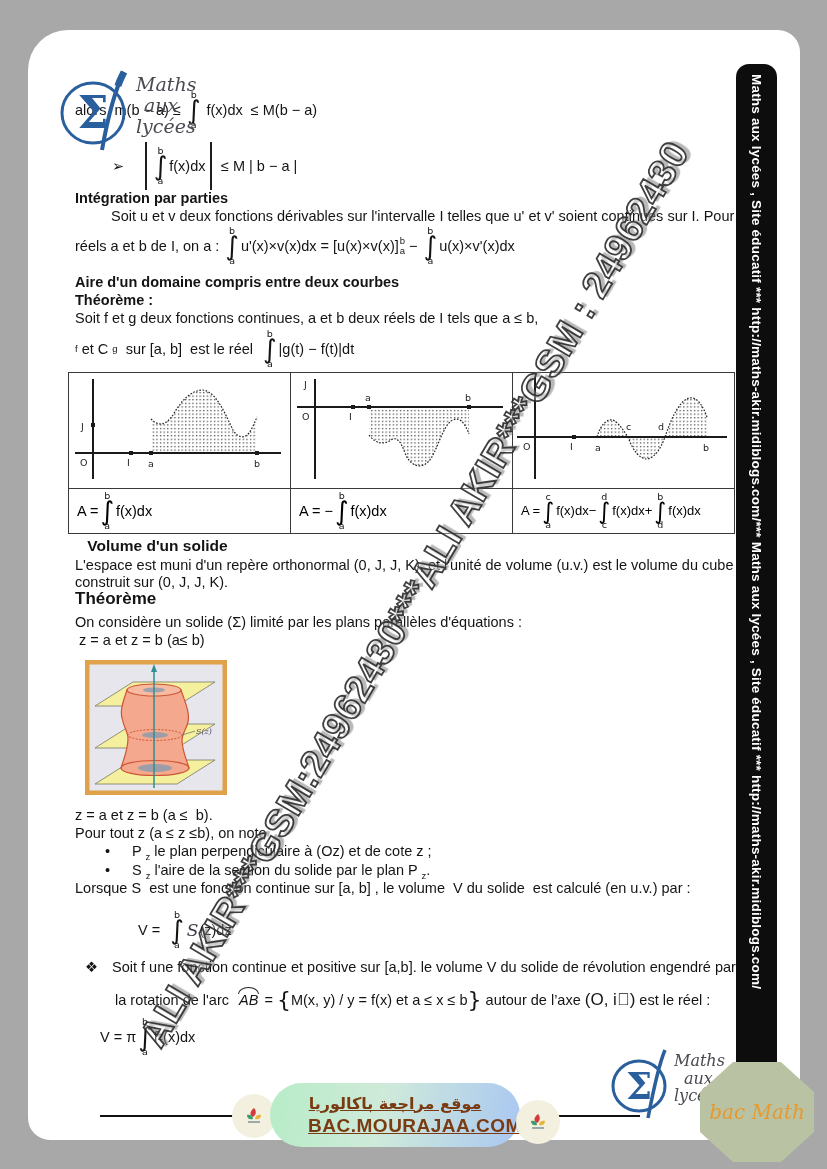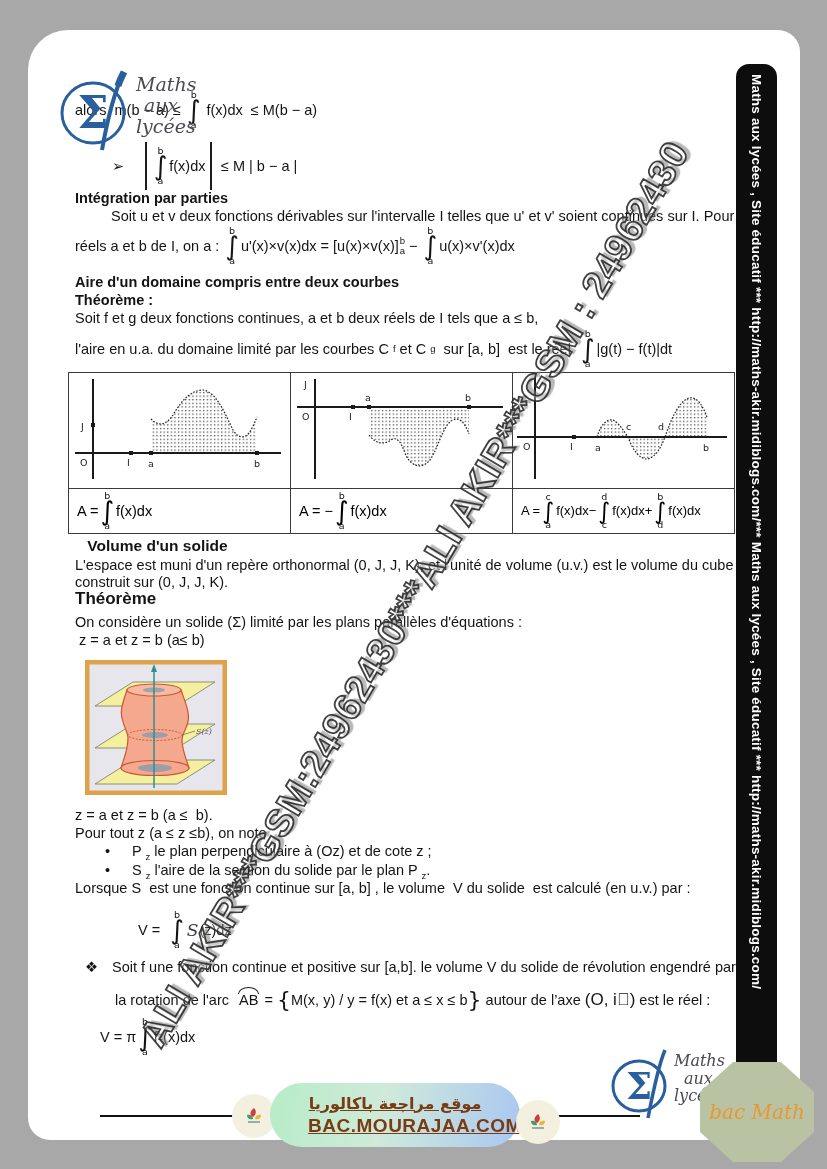--- a/index.html
+++ b/index.html
@@ -10,21 +10,21 @@
   .bld{font-weight:bold;}
   .frm{display:flex;align-items:center;}
   .ig{display:inline-flex;flex-direction:column;align-items:center;line-height:1;margin:0 2px;}
   .ig .bd{font-size:9.5px;font-family:"DejaVu Sans",sans-serif;color:#141414;}
   .ig .sg{font-size:26px;line-height:.8;font-family:"DejaVu Sans",sans-serif;}
   .ss{display:inline-flex;flex-direction:column;line-height:1.05;font-size:9.5px;margin-left:1px;}
   .vbar{width:1.5px;height:48px;background:#1d1d1d;margin:0 5px;}
   sub{font-size:9.5px;}
   sup{font-size:9.5px;}
   .scriptS{font-family:"DejaVu Serif",serif;font-style:italic;color:#3c3c46;font-size:17px;margin:0 1px;}
-  .arc{position:relative;padding:0 2px;}
+  .arc{position:relative;padding:0 2px;font-style:italic;}
   .arc::before{content:'';position:absolute;left:1px;right:1px;top:-4px;height:6px;border:1.4px solid #222;border-bottom:none;border-radius:50% 50% 0 0/100% 100% 0 0;}
   .brace{font-size:22px;font-family:"DejaVu Sans",sans-serif;line-height:1;}
   .gtable{position:absolute;left:68px;top:372px;border-collapse:collapse;}
   .gtable td{border:1.3px solid #3a3a3a;padding:0;vertical-align:middle;}
   .gtable .fcell{height:44px;font-size:14.5px;padding-left:8px;}
   .glabel{font-family:"DejaVu Sans",sans-serif;font-size:9.5px;fill:#222;}
   .watermark{position:absolute;left:150px;top:1022px;z-index:5;transform:rotate(-59.5deg);transform-origin:0 50%;
      white-space:nowrap;font:bold 38px "Liberation Sans",sans-serif;letter-spacing:.5px;
      color:rgba(255,255,255,.30);-webkit-text-stroke:1.8px rgba(43,43,43,.9);
      text-shadow:4px 3px 1px rgba(125,125,125,.55);}
@@ -93,21 +93,21 @@
     <span class="ss"><span>b</span><span>a</span></span>
     <span> − </span>
     <span class="ig"><span class="bd">b</span><span class="sg">∫</span><span class="bd">a</span></span>
     <span>u(x)×v'(x)dx</span>
   </div>
 
   <div class="t bld" style="left:75px;top:273px;">Aire d'un domaine compris entre deux courbes</div>
   <div class="t bld" style="left:75px;top:291px;">Théorème :</div>
   <div class="t" style="left:75px;top:309px;">Soit f et g deux fonctions continues, a et b deux réels de I tels que a ≤ b,</div>
   <div class="t frm" style="left:75px;top:326px;height:46px;">
-    <span>l'aire en u.a. du domaine limité par les courbes C </span><sub>f</sub>
+    <sub>f</sub>
     <span> et C </span><sub>g</sub>
     <span>  sur [a, b]  est le réel  </span>
     <span class="ig"><span class="bd">b</span><span class="sg">∫</span><span class="bd">a</span></span>
     <span>|g(t) − f(t)|dt</span>
   </div>
 
   <table class="gtable">
     <tbody>
         <tr>
       <td>

